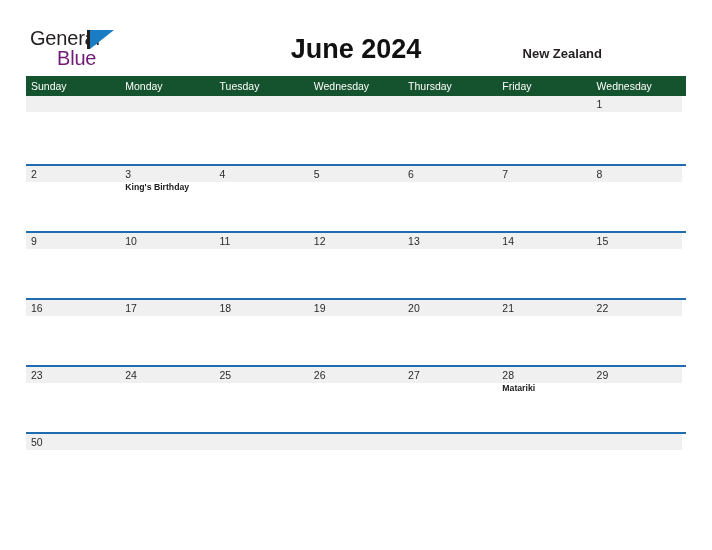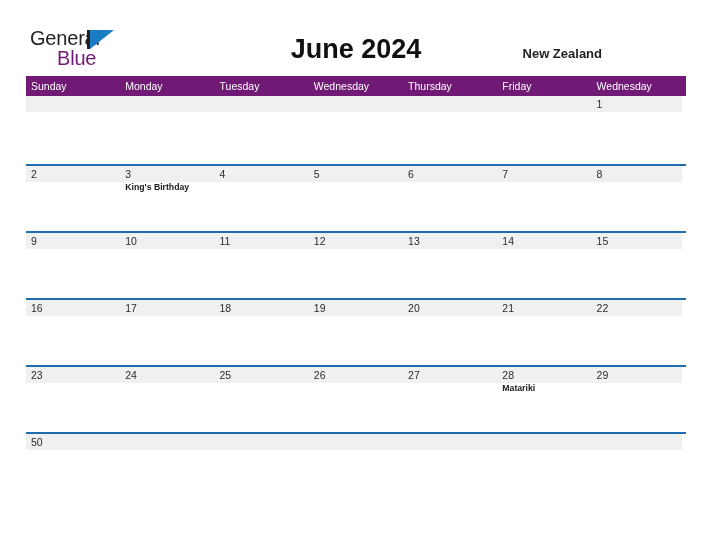--- a/index.html
+++ b/index.html
@@ -97,21 +97,21 @@
     position: absolute;
     left: 26px;
     top: 76px;
     width: 660px;
   }
 
   .dow-header {
     display: flex;
     width: 660px;
     height: 20px;
-    background: #701a75;
+    background: #14532d;
   }
   .dow-cell {
     width: 94.28px;
     height: 20px;
     color: #ffffff;
     font-size: 10.5px;
     line-height: 20px;
     padding-left: 5px;
     box-sizing: border-box;
     white-space: nowrap;

